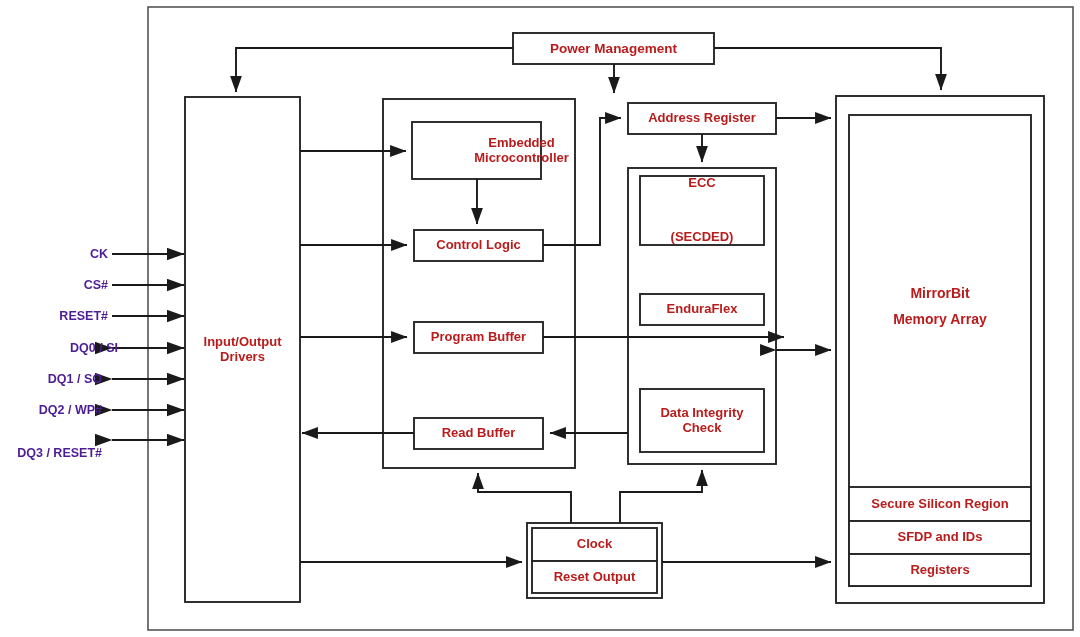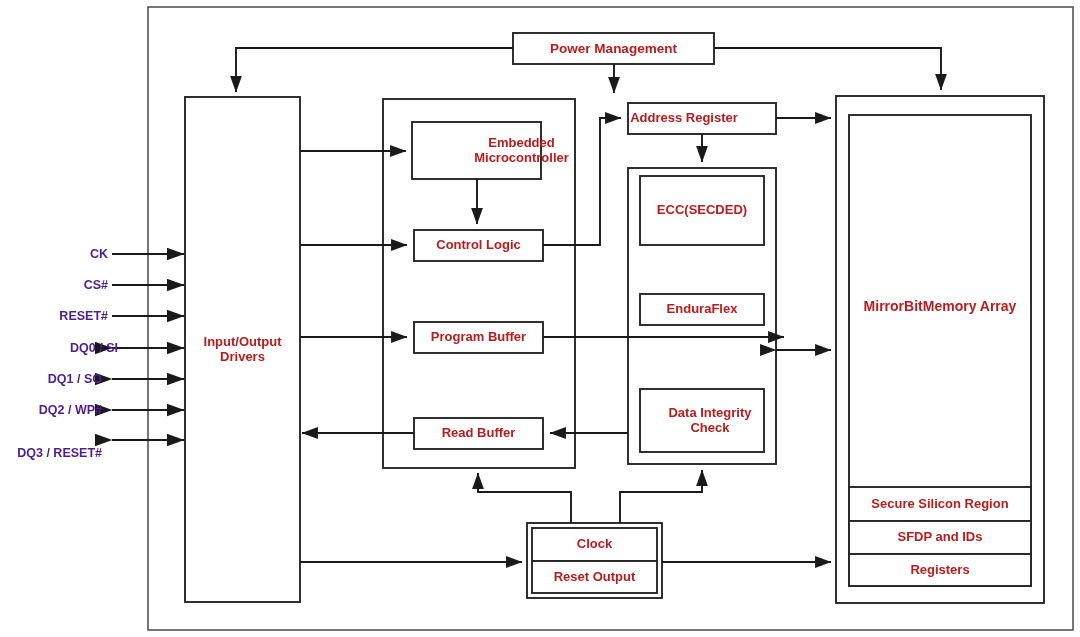--- a/index.html
+++ b/index.html
@@ -120,35 +120,35 @@
   </div>
 
   <div class="lbl f13" style="left:412px;top:122px;width:129px;height:57px;flex-direction:column;margin-left:45px;">
     <span>Embedded</span>
     <span>Microcontroller</span>
   </div>
 
   <div class="lbl f13" style="left:414px;top:230px;width:129px;height:31px;">Control Logic</div>
   <div class="lbl f13" style="left:414px;top:322px;width:129px;height:31px;">Program Buffer</div>
   <div class="lbl f13" style="left:414px;top:418px;width:129px;height:31px;">Read Buffer</div>
-  <div class="lbl f13" style="left:594px;top:103px;width:148px;height:31px;padding-left:16px;">Address Register</div>
+  <div class="lbl f13" style="left:628px;top:103px;width:148px;height:31px;">Address Register</div>
 
-  <div class="lbl f13" style="left:640px;top:176px;width:124px;height:69px;">
+  <div class="lbl f13" style="left:640px;top:176px;width:124px;height:69px;flex-direction:column;justify-content:space-between;">
     <span>ECC</span>
     <span>(SECDED)</span>
   </div>
 
   <div class="lbl f13" style="left:640px;top:294px;width:124px;height:31px;">EnduraFlex</div>
 
-  <div class="lbl f13" style="left:640px;top:389px;width:124px;height:63px;flex-direction:column;margin-left:8px;">
+  <div class="lbl f13" style="left:640px;top:389px;width:124px;height:63px;flex-direction:column;">
     <span>Data Integrity</span>
     <span>Check</span>
   </div>
 
-  <div class="lbl f14" style="left:849px;top:285px;width:182px;height:42px;">
+  <div class="lbl f14" style="left:849px;top:285px;width:182px;height:42px;flex-direction:column;justify-content:space-between;">
     <span>MirrorBit</span>
     <span>Memory Array</span>
   </div>
 
   <div class="lbl f13" style="left:849px;top:487px;width:182px;height:34px;">Secure Silicon Region</div>
   <div class="lbl f13" style="left:849px;top:521px;width:182px;height:33px;">SFDP and IDs</div>
   <div class="lbl f13" style="left:849px;top:554px;width:182px;height:32px;">Registers</div>
 
   <div class="lbl f13" style="left:532px;top:528px;width:125px;height:33px;">Clock</div>
   <div class="lbl f13" style="left:532px;top:561px;width:125px;height:32px;">Reset Output</div>

